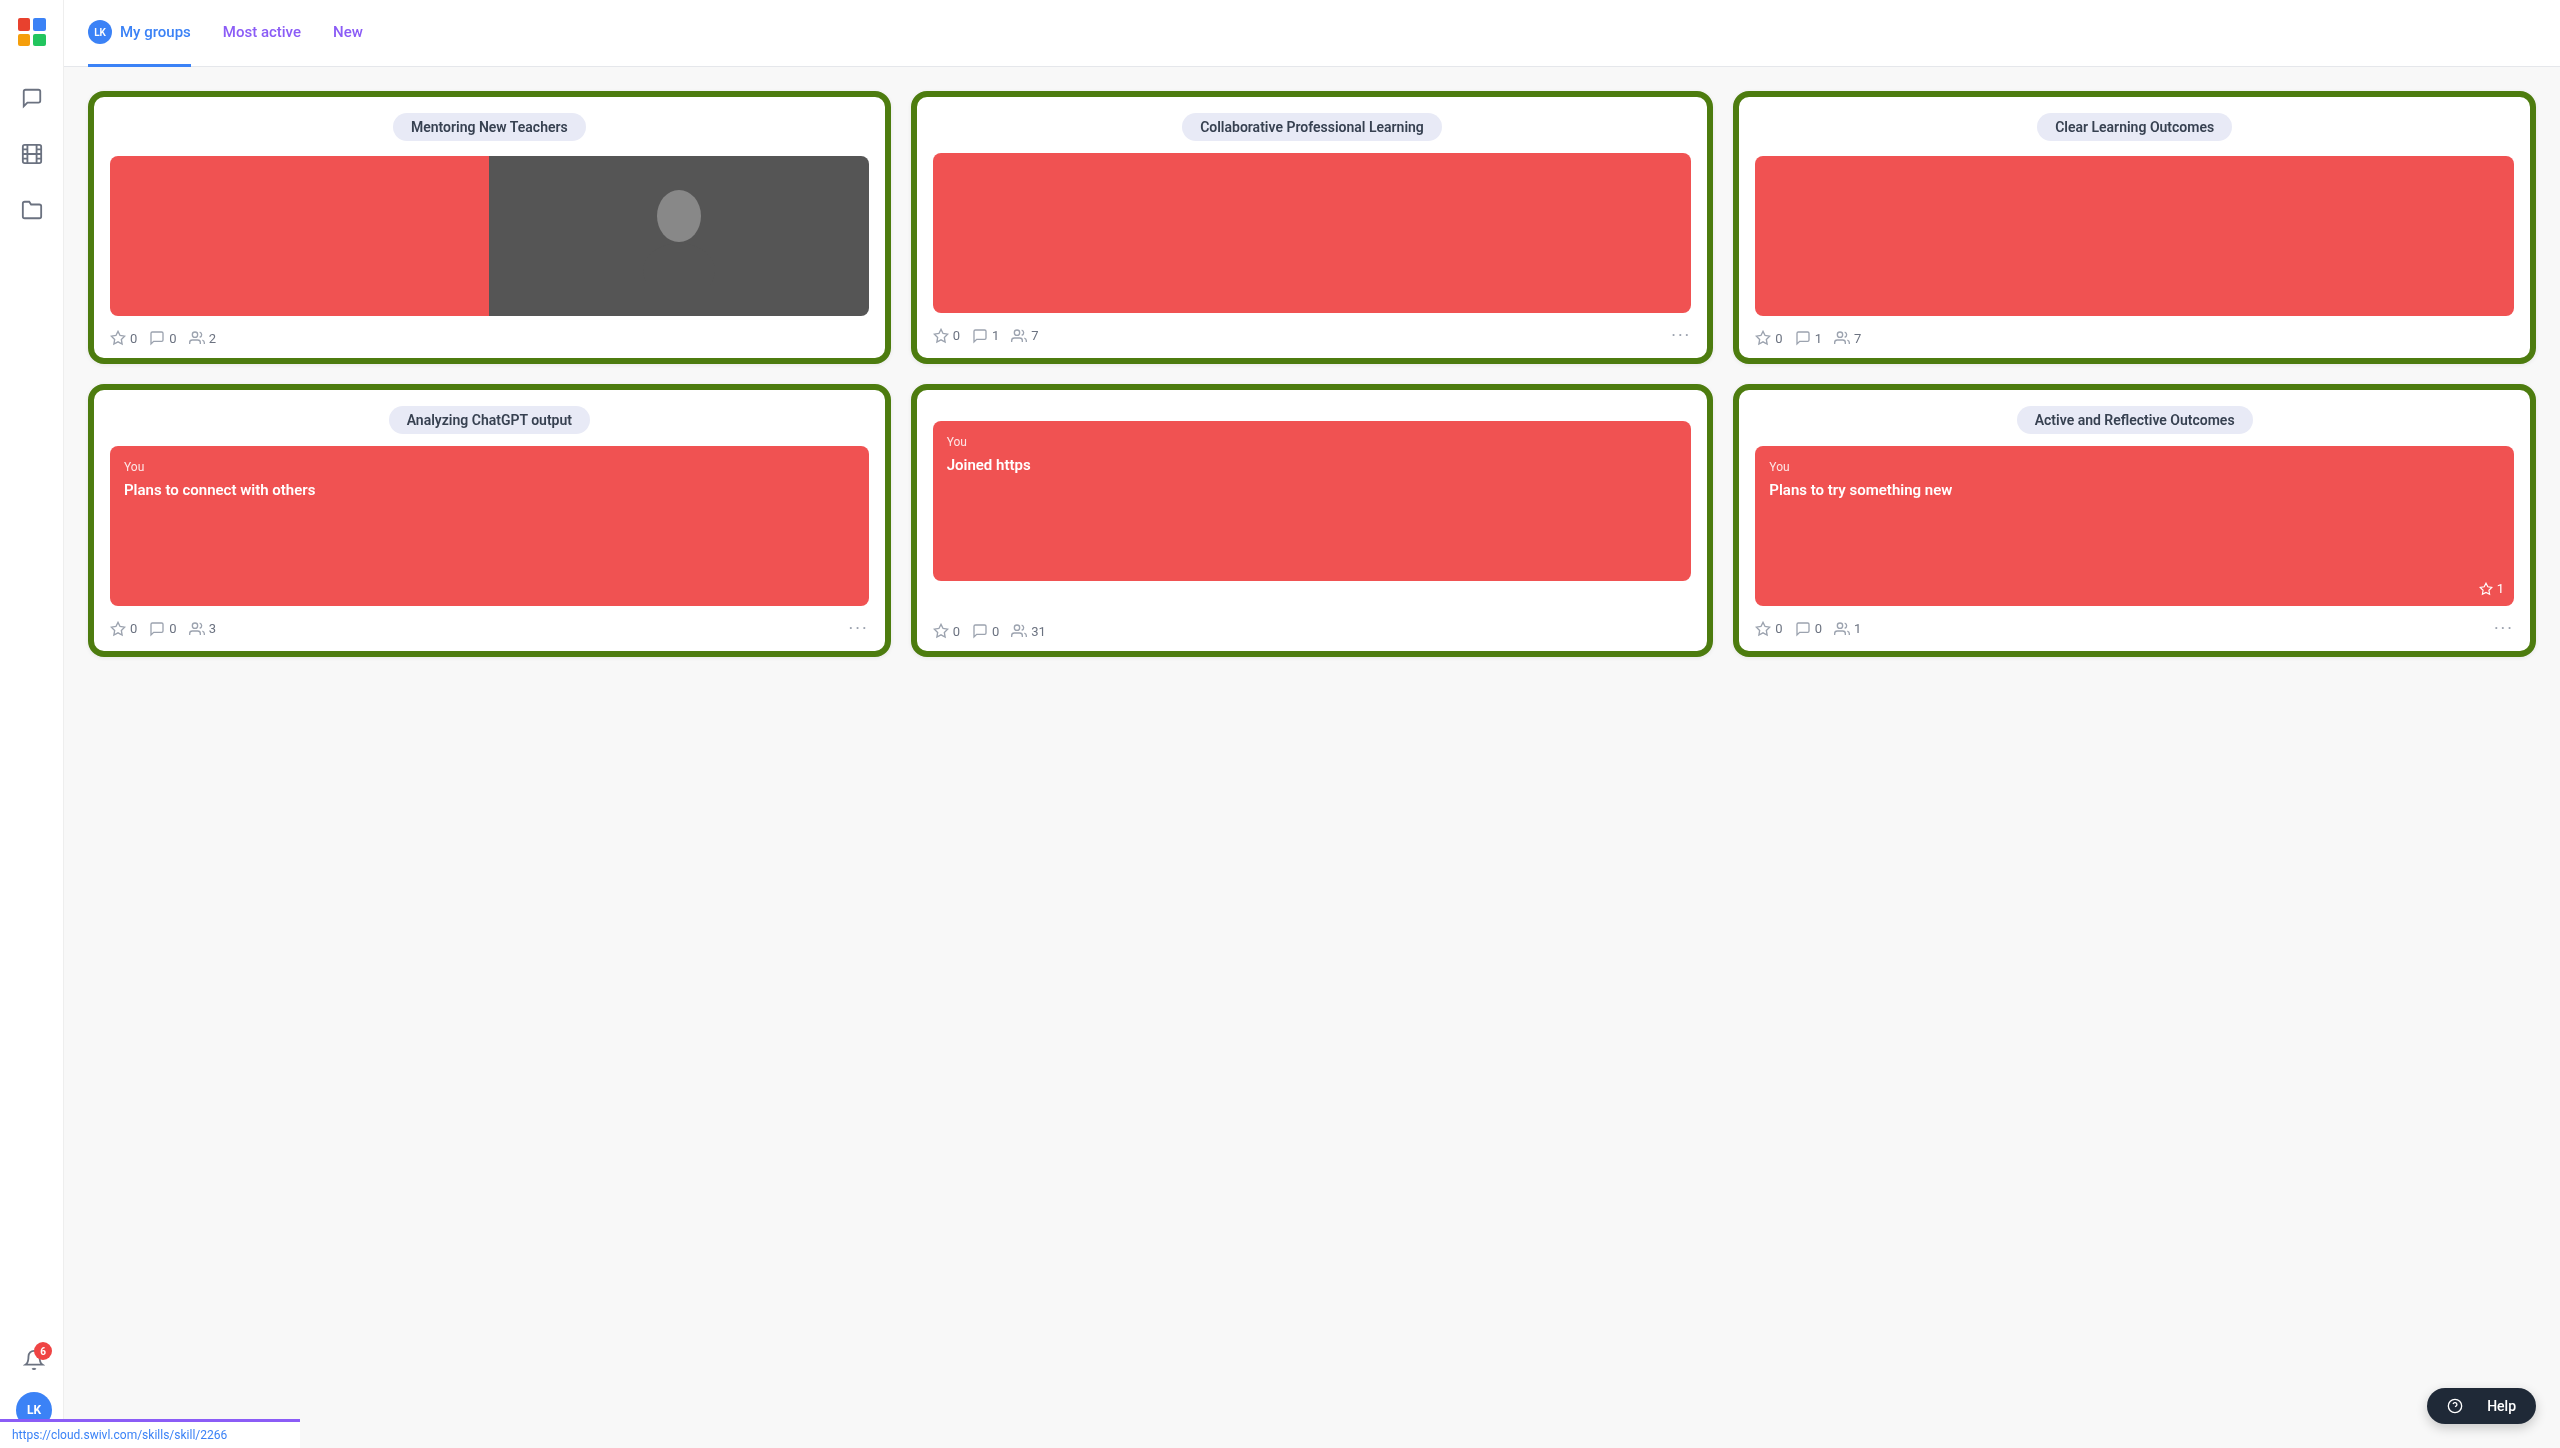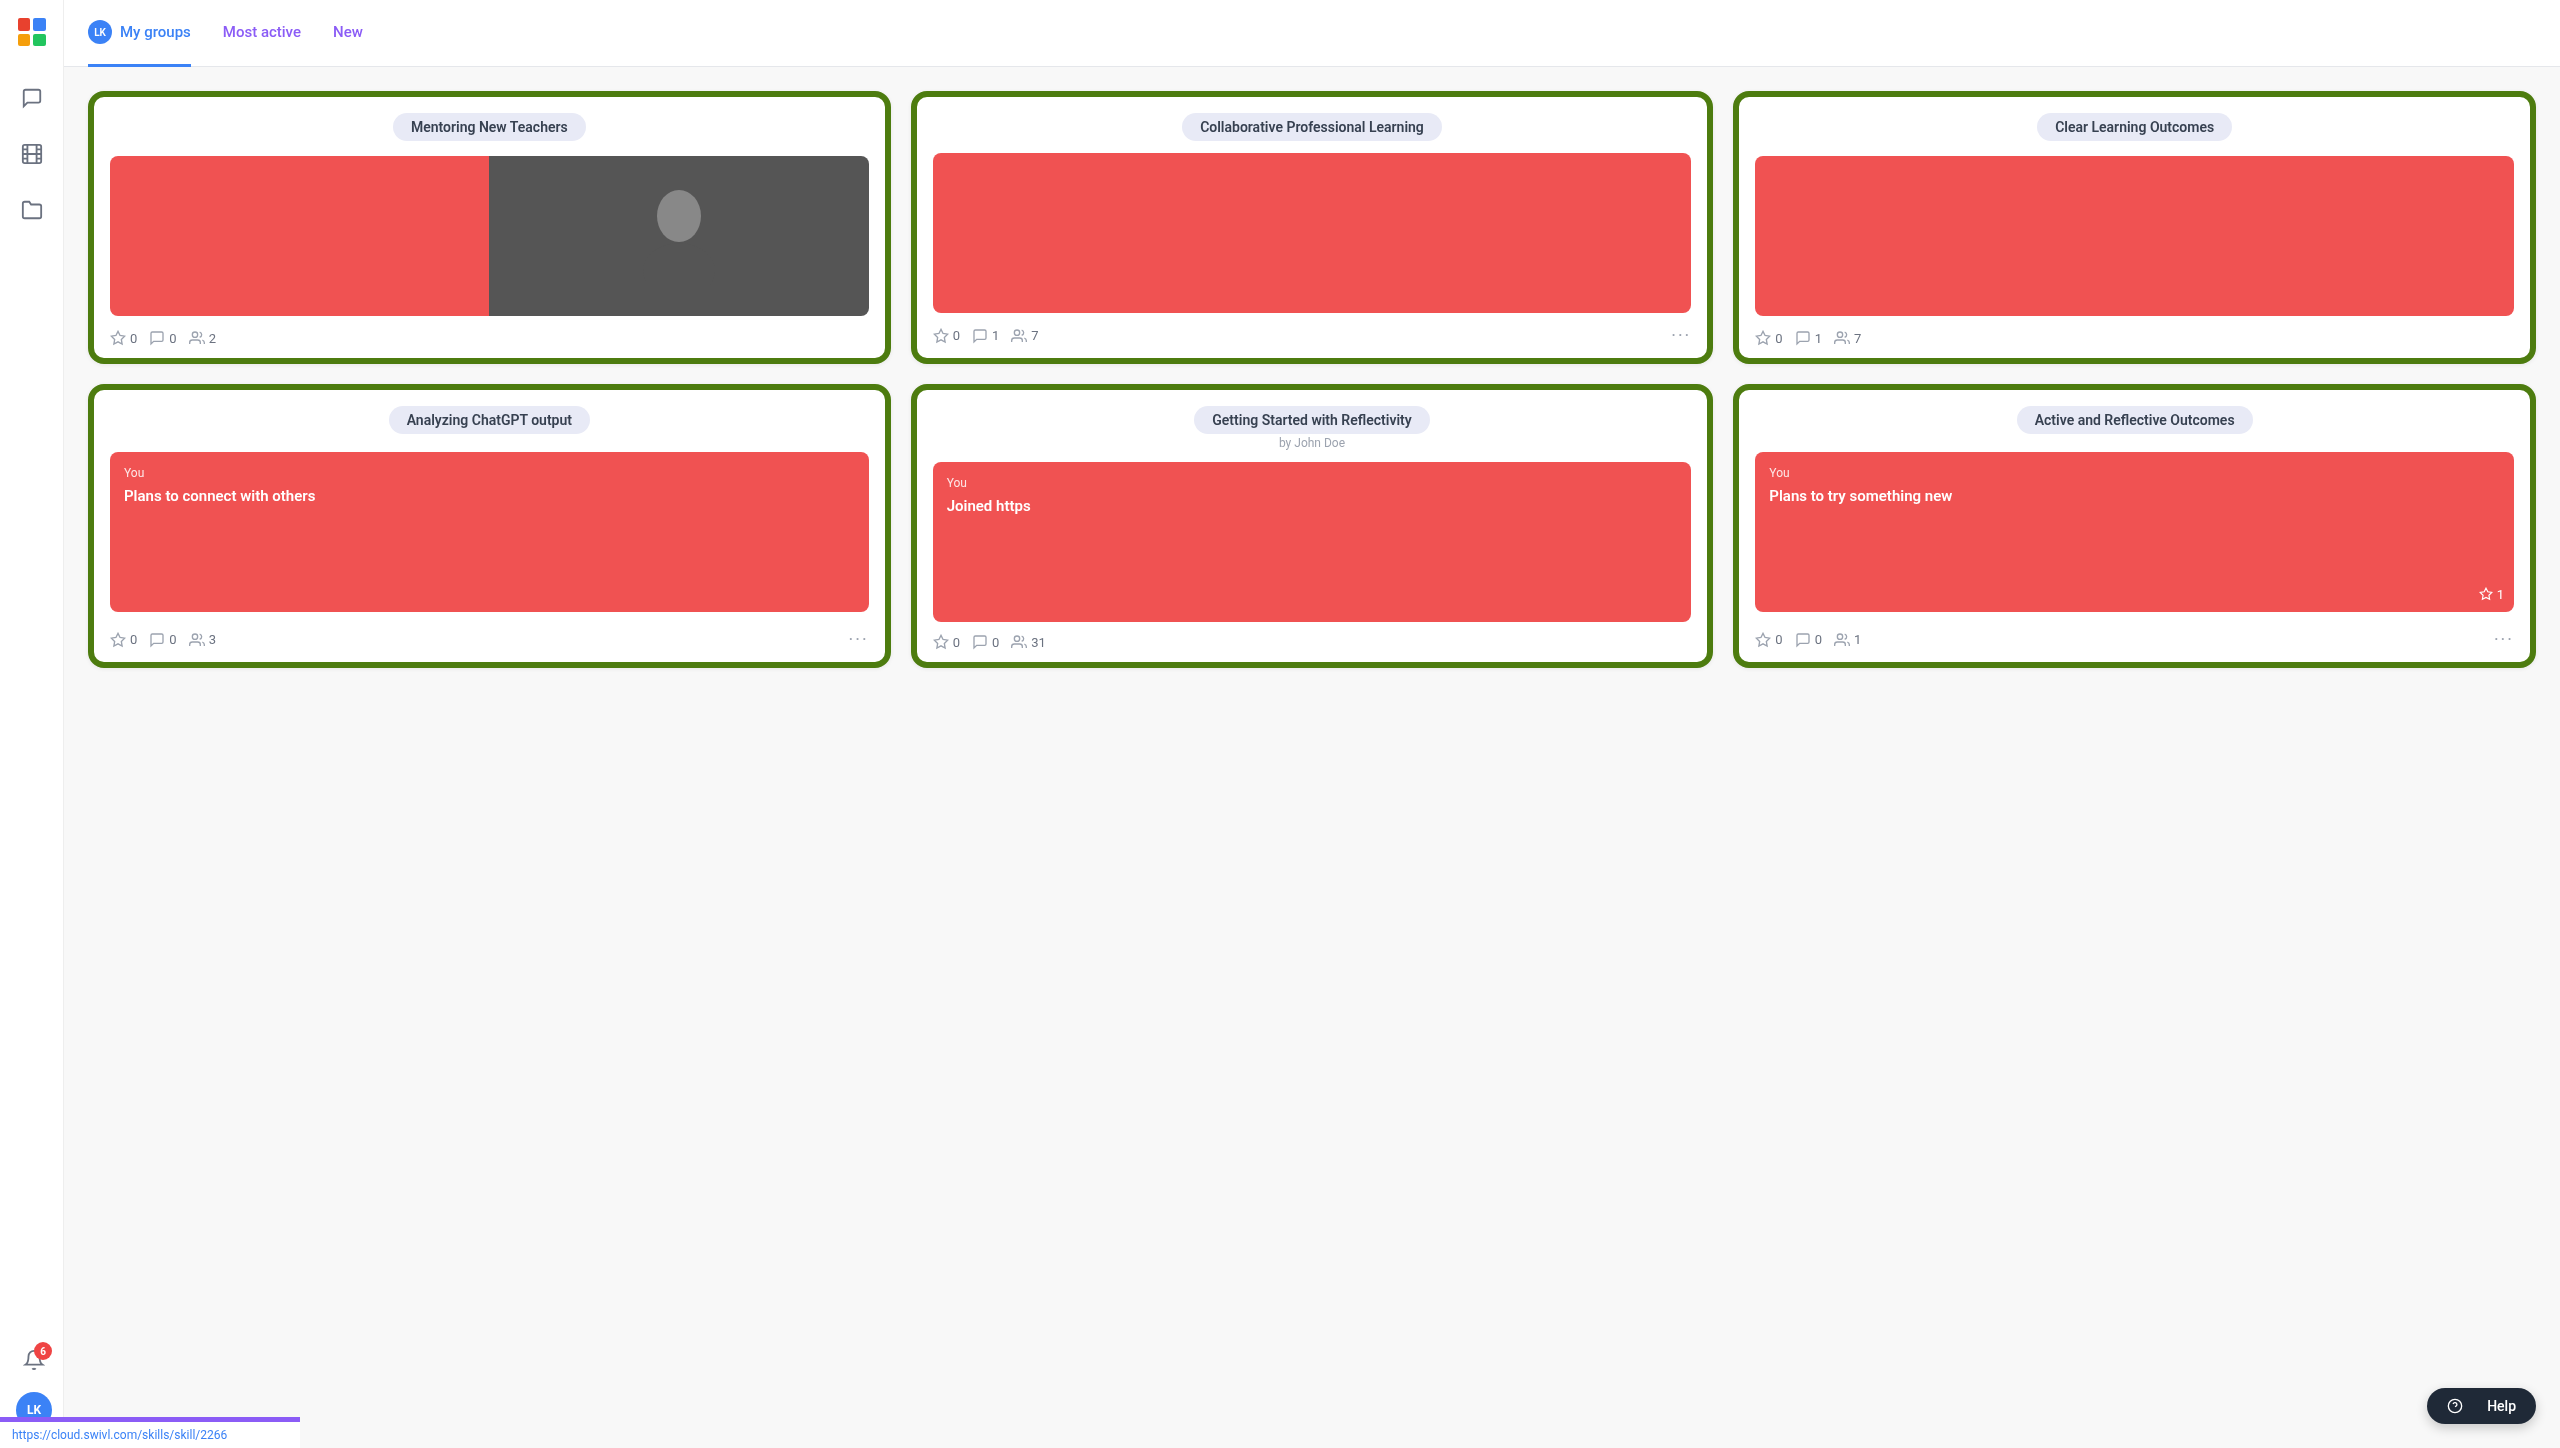--- a/index.html
+++ b/index.html
@@ -294,21 +294,21 @@
       font-size: 14px;
       font-weight: 500;
       cursor: pointer;
       box-shadow: 0 4px 12px rgba(0,0,0,0.2);
     }
     .status-bar {
       position: fixed;
       bottom: 0;
       left: 0;
       background: #fff;
-      border-top: 5px solid #8b5cf6;
+      border-top: 3px solid #8b5cf6;
       padding: 6px 12px;
       font-size: 12px;
       color: #3b82f6;
       width: 300px;
     }
   </style>
 </head>
 <body>
 
 <div class="sidebar">
@@ -499,26 +499,20 @@
                 <circle cx="9" cy="7" r="4"></circle>
                 <path d="M23 21v-2a4 4 0 00-3-3.87M16 3.13a4 4 0 010 7.75"></path>
               </svg>
               <span>3</span>
             </div>
             <div class="footer-spacer"></div>
             <div class="footer-more">···</div>
           </div>
         </div>
         <div class="card">
-          <div class="card-header">
-            <div>
-              <div class="card-title-badge">Getting Started with Reflectivity</div>
-              <div class="card-subtitle">by John Doe</div>
-            </div>
-          </div>
           <div class="card-image-area">
             <div class="card-red-block with-overlay">
               <div class="overlay-you">You</div>
               <div class="overlay-text">Joined https</div>
             </div>
           </div>
           <div class="card-footer">
             <div class="footer-stat">
               <svg viewBox="0 0 24 24" fill="none" stroke="#9ca3af" stroke-width="2">
                 <polygon points="12 2 15.09 8.26 22 9.27 17 14.14 18.18 21.02 12 17.77 5.82 21.02 7 14.14 2 9.27 8.91 8.26 12 2"></polygon>

